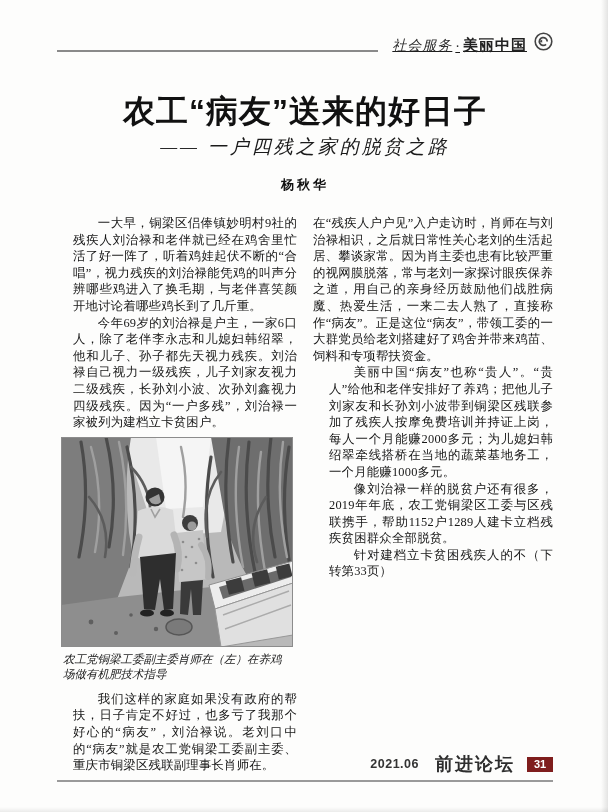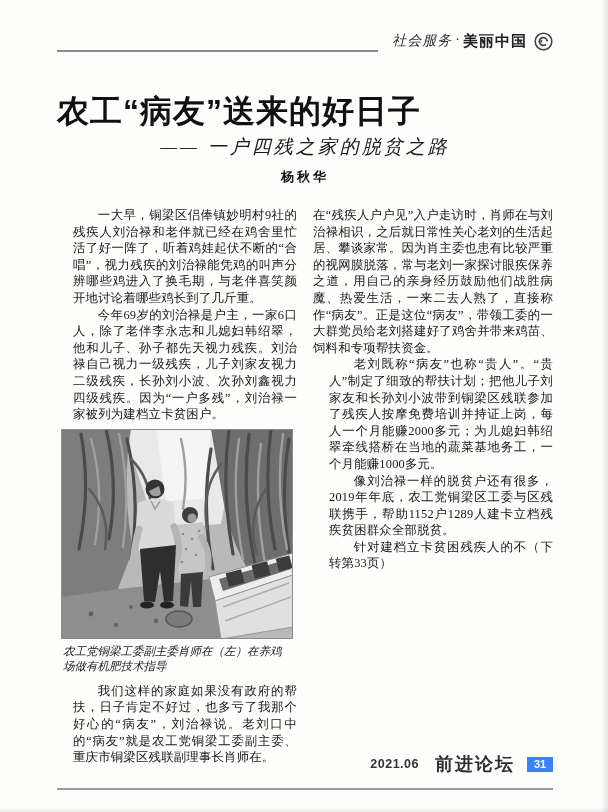--- a/index.html
+++ b/index.html
@@ -21,46 +21,46 @@
   }
   .content { position: absolute; left: 57px; top: 0; width: 496px; }
 
   
   .page-header {
     margin-top: 30px;
     display: flex; align-items: flex-end;
     height: 22px;
   }
   .header-rule { flex: 1 1 auto; border-bottom: 2px solid #8a8a8a; height: 1px; }
-  .header-right { display: flex; align-items: flex-start; padding-left: 14px; position: relative; top: 3px; }
+  .header-right { display: flex; align-items: flex-end; padding-left: 14px; position: relative; top: 3px; text-decoration: underline; }
   .header-category {
     font-family: "Liberation Serif", "DejaVu Serif", serif;
     font-style: italic; font-size: 14px; color: #2e2e2e; letter-spacing: 1px;
   }
   .header-sep { font-size: 14px; color: #2e2e2e; margin: 0 3px; }
   .header-theme {
     font-family: "Liberation Sans", "DejaVu Sans", sans-serif;
     font-weight: bold; font-size: 15px; color: #222; letter-spacing: 1px;
   }
   .logo-icon { margin-left: 7px; display: inline-block; }
 
   
   .title {
     margin-top: 38px;
-    text-align: left;
+    text-align: center;
     font-family: "Liberation Sans", "DejaVu Sans", sans-serif;
     font-weight: bold; font-size: 32px; color: #111; letter-spacing: 1px;
   }
   .subtitle {
     text-align: center;
     font-family: "Liberation Serif", "DejaVu Serif", serif;
     font-style: italic; font-size: 19px; color: #1a1a1a; letter-spacing: 3px;
   }
   .author {
-    margin-top: 8px;
+    margin-top: 16px;
     text-align: center;
     font-family: "Liberation Sans", "DejaVu Sans", sans-serif;
     font-weight: bold; font-size: 13px; color: #111; letter-spacing: 3px;
   }
 
   
   .columns { margin-top: 21px; display: flex; gap: 16px; }
   .col { width: 240px; }
   .col p {
     font-size: 12.4px; line-height: 16.6px;
@@ -76,29 +76,29 @@
     margin: 4px auto 8px auto; width: 228px;
     text-align: left;
     font-family: "Liberation Serif", "DejaVu Serif", serif;
     font-style: italic; font-size: 11.5px; line-height: 15.5px; color: #222;
   }
 
   
   .page-footer {
     position: absolute; left: 57px; top: 752px; width: 496px;
     border-bottom: 2.5px solid #9a9a9a;
-    padding-bottom: 12px;
+    padding-bottom: 4px;
     display: flex; justify-content: flex-end; align-items: center;
     font-family: "Liberation Sans", "DejaVu Sans", sans-serif;
   }
   .footer-issue { font-weight: bold; font-size: 12.5px; color: #333; letter-spacing: 0.5px; }
   .footer-journal { font-weight: bold; font-size: 18px; color: #2d2d2d; margin-left: 16px; letter-spacing: 2px; }
   .footer-pagenum {
     margin-left: 12px;
-    background: #3b82f6; color: #ffffff;
+    background: #7f1d1d; color: #ffffff;
     font-weight: bold; font-size: 11px;
     width: 26px; height: 15px; line-height: 15px; text-align: center;
   }
 </style>
 </head>
 <body>
 
 <div class="content">
 
   <div class="page-header">
@@ -214,21 +214,21 @@
           <rect x="0.5" y="0.5" width="231" height="209" fill="none" stroke="#8c8c8c" stroke-width="1"></rect>
         </svg>
       </div>
       <div class="photo-caption">农工党铜梁工委副主委肖师在（左）在养鸡场做有机肥技术指导</div>
 
       <p class="indent">我们这样的家庭如果没有政府的帮扶，日子肯定不好过，也多亏了我那个好心的“病友”，刘治禄说。老刘口中的“病友”就是农工党铜梁工委副主委、重庆市铜梁区残联副理事长肖师在。</p>
     </div>
 
     <div class="col">
       <p>在“残疾人户户见”入户走访时，肖师在与刘治禄相识，之后就日常性关心老刘的生活起居、攀谈家常。因为肖主委也患有比较严重的视网膜脱落，常与老刘一家探讨眼疾保养之道，用自己的亲身经历鼓励他们战胜病魔、热爱生活，一来二去人熟了，直接称作“病友”。正是这位“病友”，带领工委的一大群党员给老刘搭建好了鸡舍并带来鸡苗、饲料和专项帮扶资金。</p>
-      <p class="indent">老刘既称“病友”也称“贵人”。“贵人”制定了细致的帮扶计划；把他儿子刘家友和长孙刘小波带到铜梁区残联参加了残疾人按摩免费培训并持证上岗，每人一个月能赚2000多元；为儿媳妇韩绍翠牵线搭桥在当地的蔬菜基地务工，一个月能赚1000多元。</p>
+      <p class="indent">美丽中国“病友”也称“贵人”。“贵人”给他和老伴安排好了养鸡；把他儿子刘家友和长孙刘小波带到铜梁区残联参加了残疾人按摩免费培训并持证上岗，每人一个月能赚2000多元；为儿媳妇韩绍翠牵线搭桥在当地的蔬菜基地务工，一个月能赚1000多元。</p>
       <p class="indent">像刘治禄一样的脱贫户还有很多，2019年年底，农工党铜梁区工委与区残联携手，帮助1152户1289人建卡立档残疾贫困群众全部脱贫。</p>
       <p class="indent">针对建档立卡贫困残疾人的不（下转第33页）</p>
     </div>
 
   </div>
 </div>
 
 <div class="page-footer">
   <span class="footer-issue">2021.06</span>
   <span class="footer-journal">前进论坛</span>

